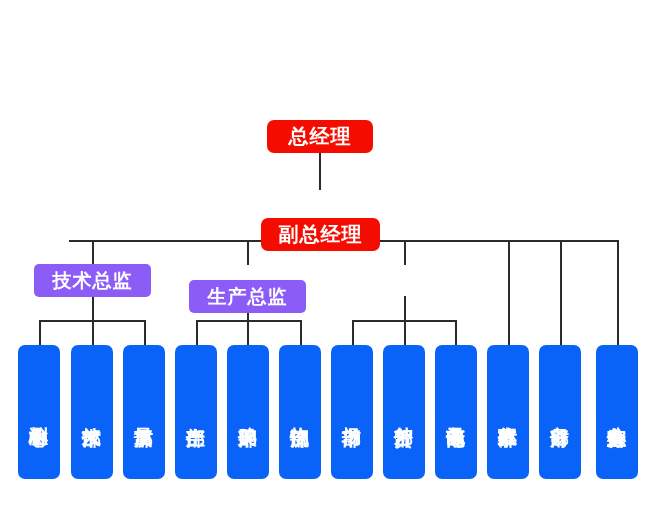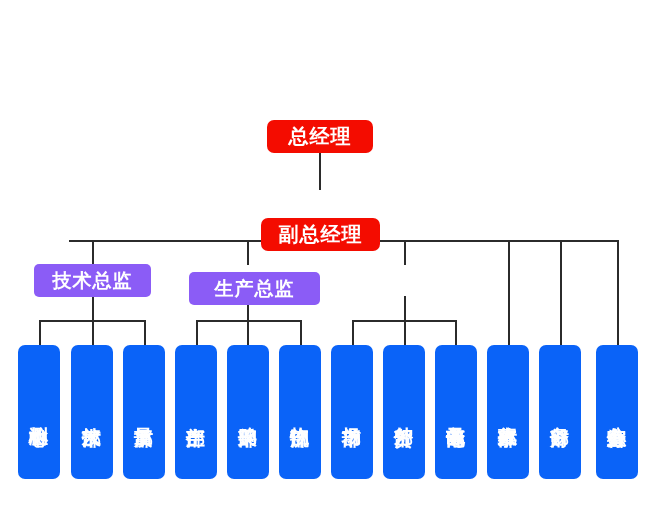--- a/index.html
+++ b/index.html
@@ -111,21 +111,21 @@
   <div class="conn conn-h" style="left:352px; top:320px; width:104px;"></div>
   <div class="conn conn-v" style="left:352px; top:320px; height:25px;"></div>
   <div class="conn conn-v" style="left:404px; top:320px; height:25px;"></div>
   <div class="conn conn-v" style="left:455px; top:320px; height:25px;"></div>
 
   <div class="node node-exec" style="left:267px; top:120px; width:106px; height:33px;">总经理</div>
 
   <div class="node node-exec" style="left:261px; top:190px; width:119px; height:33px;margin-top:28px;">副总经理</div>
 
   <div class="node node-director" style="left:34px; top:264px; width:117px; height:33px;">技术总监</div>
-  <div class="node node-director" style="left:189px; top:272px; width:131px; height:33px;">生产总监</div>
+  <div class="node node-director" style="left:189px; top:280px; width:117px; height:33px;">生产总监</div>
 
   <div class="node node-dept" style="left:18px; top:345px; width:42px; height:134px;">检测中心</div>
   <div class="node node-dept" style="left:71px; top:345px; width:42px; height:134px;">技术部</div>
   <div class="node node-dept" style="left:123px; top:345px; width:42px; height:134px;">质量部</div>
 
   <div class="node node-dept" style="left:175px; top:345px; width:42px; height:134px;">生产部</div>
   <div class="node node-dept" style="left:227px; top:345px; width:42px; height:134px;">采购部</div>
   <div class="node node-dept" style="left:279px; top:345px; width:42px; height:134px;">物流部</div>
 
   <div class="node node-dept" style="left:331px; top:345px; width:42px; height:134px;">市场部</div>

